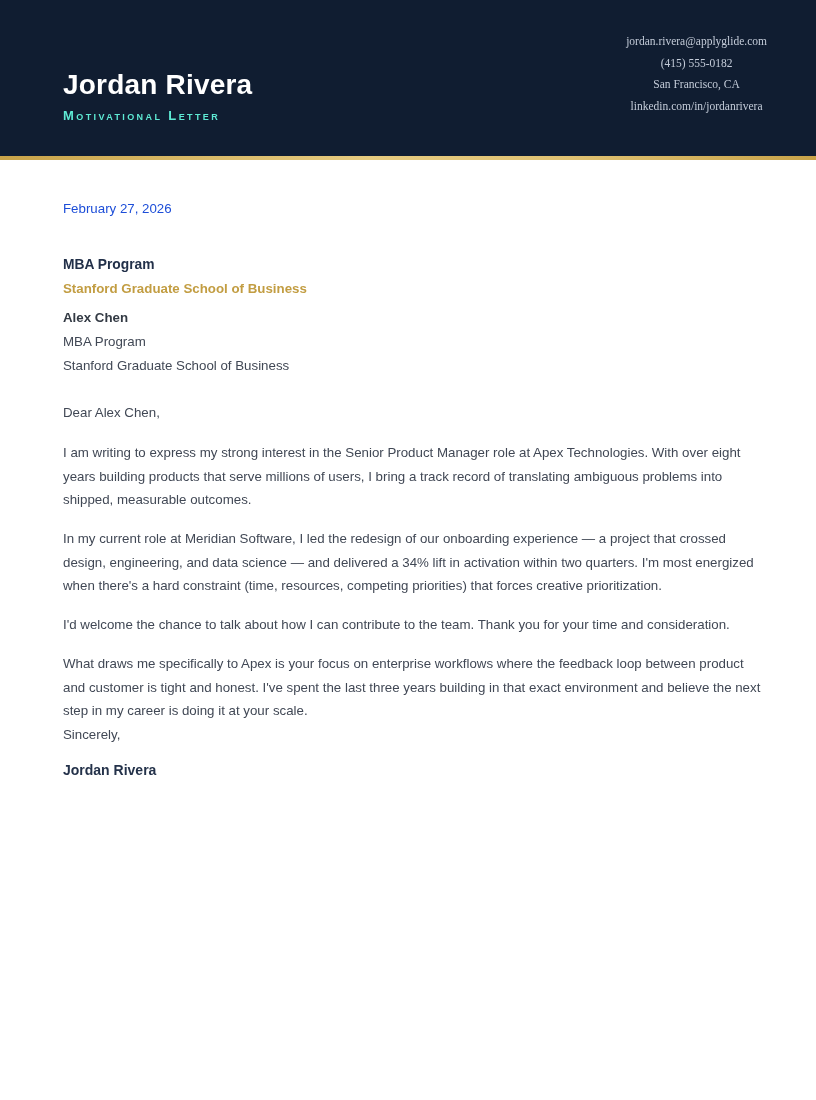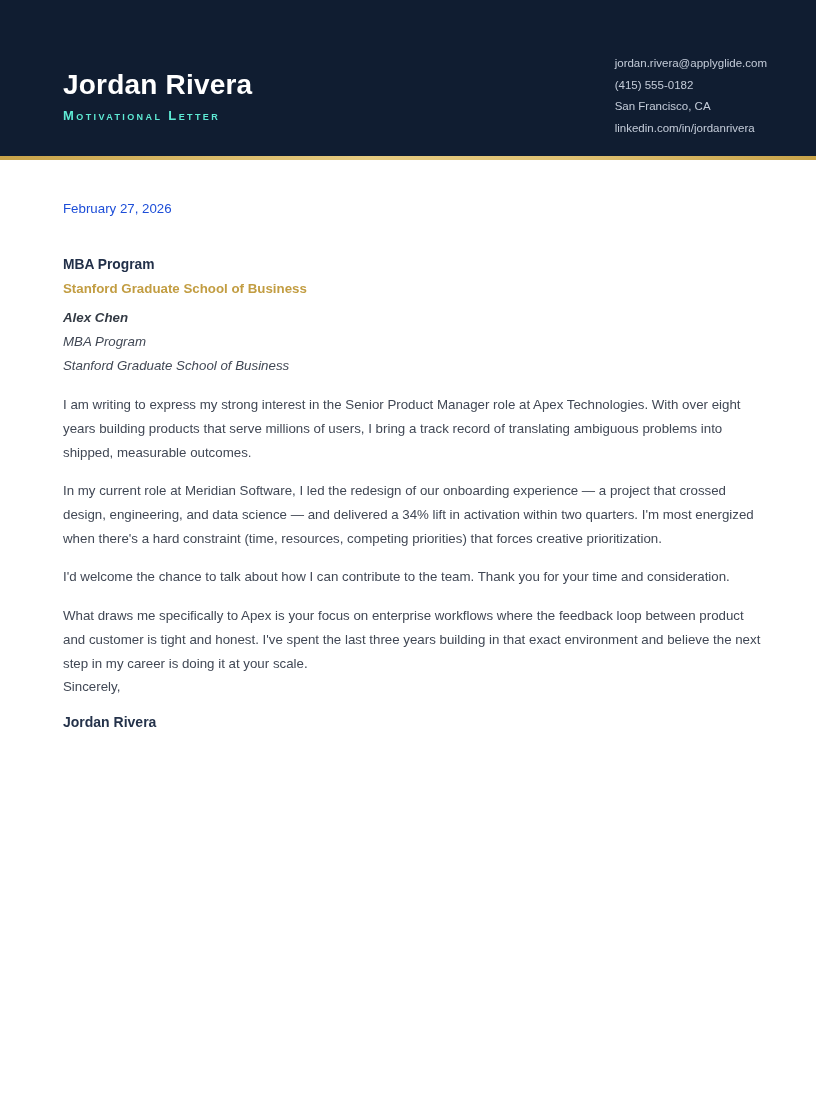--- a/index.html
+++ b/index.html
@@ -34,25 +34,26 @@
   }
   .doc-subtitle {
     margin-top: 7px;
     font-size: 13px;
     font-weight: bold;
     font-variant: small-caps;
     letter-spacing: 2.4px;
     color: #5eead4;
   }
   .header-right {
-    padding-top: 53px;
-    text-align: left;
+    padding-top: 31px;
+    text-align: center;
     font-size: 11.5px;
     line-height: 21.5px;
     color: #c4ccd9;
+    font-family: Liberation Serif, serif;
   }
   .gold-rule {
     height: 4px;
     background: linear-gradient(90deg, #c8a349 0%, #e6cb80 45%, #dfc172 70%, #c8a349 100%);
   }
   
   .letter {
     width: 703px;
     margin-left: 63px;
     font-size: 13.3px;
@@ -67,21 +68,21 @@
   .org-title {
     font-size: 13.8px;
     font-weight: bold;
     color: #223049;
   }
   .org-school {
     margin-top: 1px;
     font-weight: bold;
     color: #c29d42;
   }
-  .person-block { margin-top: 5px; font-style: italic; }
+  .person-block { margin-top: 5px; }
   .person-name {
     font-weight: bold;
     color: #333a44;
   }
   .salutation { margin-top: 24px; }
   .para { margin-top: 15px; }
   .para-first { margin-top: 16px; }
   .closing { }
   .signature {
     margin-top: 12px;
@@ -117,20 +118,21 @@
       <div class="org-title">MBA Program</div>
       <div class="org-school">Stanford Graduate School of Business</div>
     </div>
 
     <div class="person-block">
       <div class="person-name">Alex Chen</div>
       <div>MBA Program</div>
       <div>Stanford Graduate School of Business</div>
     </div>
 
+    <p class="salutation">Dear Alex Chen,</p>
 
     <p class="para para-first">I am writing to express my strong interest in the Senior Product Manager role at Apex Technologies. With over eight years building products that serve millions of users, I bring a track record of translating ambiguous problems into shipped, measurable outcomes.</p>
     <p class="para">In my current role at Meridian Software, I led the redesign of our onboarding experience — a project that crossed design, engineering, and data science — and delivered a 34% lift in activation within two quarters. I'm most energized when there's a hard constraint (time, resources, competing priorities) that forces creative prioritization.</p>
     <p class="para">I'd welcome the chance to talk about how I can contribute to the team. Thank you for your time and consideration.</p>
     <p class="para">What draws me specifically to Apex is your focus on enterprise workflows where the feedback loop between product and customer is tight and honest. I've spent the last three years building in that exact environment and believe the next step in my career is doing it at your scale.</p>
 
     <p class="closing">Sincerely,</p>
     <p class="signature">Jordan Rivera</p>
   </main>
 

